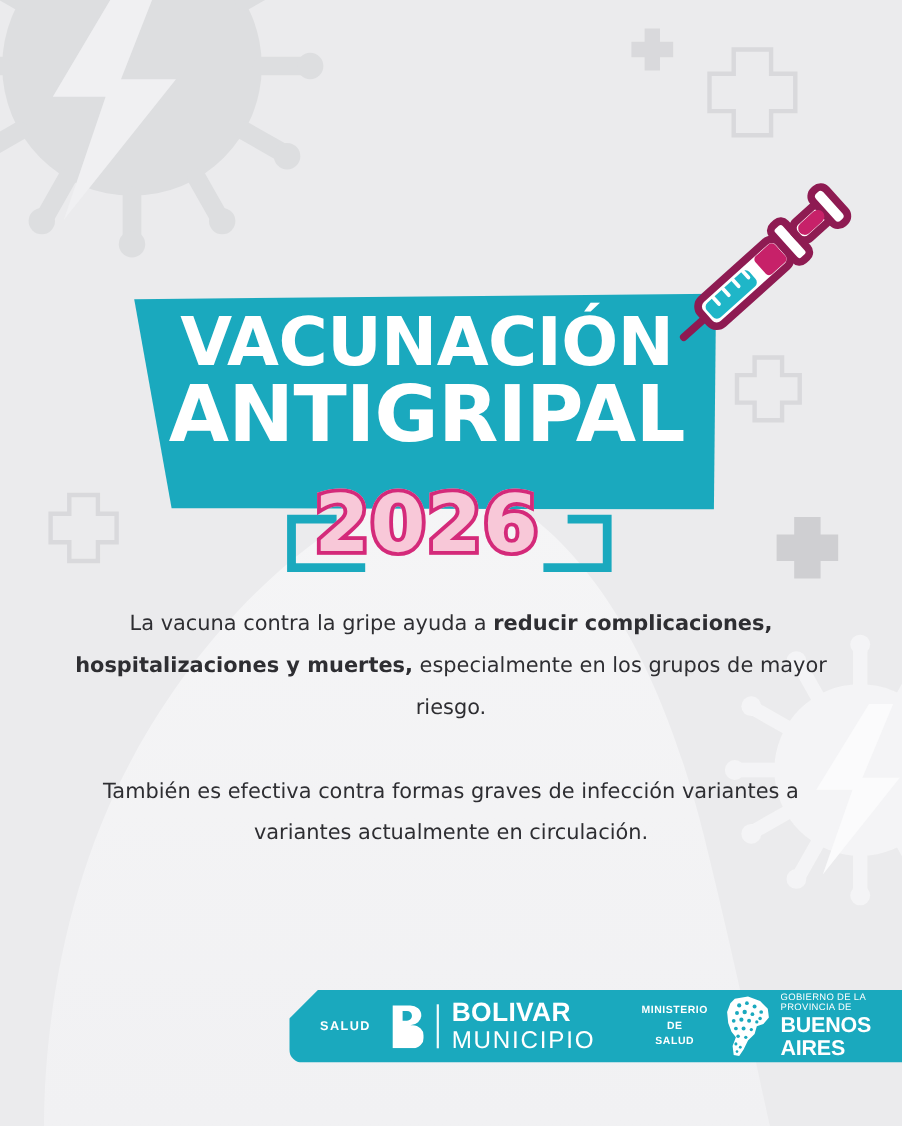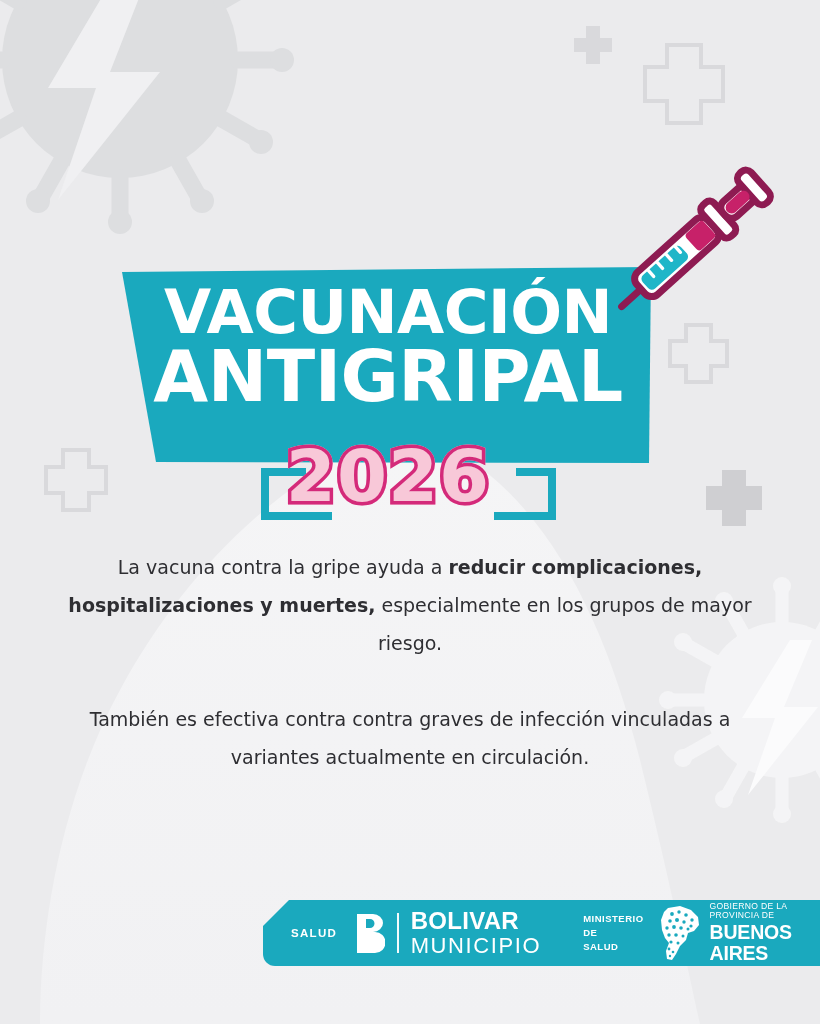--- a/index.html
+++ b/index.html
@@ -107,21 +107,21 @@
   .bolivar-words{margin-left:12px;line-height:1;}
   .bolivar-words .b1{
     color:#fff;font-weight:bold;font-size:24px;letter-spacing:.3px;
     font-family:"Liberation Sans", sans-serif;display:block;
   }
   .bolivar-words .b2{
     color:#fff;font-weight:normal;font-size:22px;letter-spacing:1.6px;
     font-family:"Liberation Sans", sans-serif;display:block;margin-top:2px;
   }
   .min-block{
-    margin-left:42px;line-height:1.45;
+    margin-left:42px;text-align:center;line-height:1.45;
   }
   .min-block span{
     display:block;color:#fff;font-weight:bold;font-size:9.5px;letter-spacing:.5px;
     font-family:"Liberation Sans", sans-serif;
   }
   .prov-map{margin-left:14px;width:44px;height:56px;}
   .gob-block{margin-left:8px;line-height:1.1;}
   .gob-block .g1{
     display:block;color:#fff;font-weight:normal;font-size:8.6px;letter-spacing:.3px;
     font-family:"Liberation Sans", sans-serif;
@@ -276,21 +276,21 @@
   <div class="title-block">
     <div class="title-line l1">VACUNACIÓN</div>
     <div class="title-line l2">ANTIGRIPAL</div>
   </div>
 
   <div class="year">2026</div>
 
   <div class="body-copy">
     <p><span>La vacuna contra la gripe ayuda a </span><b>reducir complicaciones, hospitalizaciones y muertes,</b><span> especialmente en los grupos de mayor riesgo.</span></p>
     <div class="gap"></div>
-    <p>También es efectiva contra contra graves de infección vinculadas a variantes actualmente en circulación.</p>
+    <p>También es efectiva contra formas graves de infección variantes a variantes actualmente en circulación.</p>
   </div>
 
   <div class="footer">
     <svg class="footer-svg" viewBox="0 0 557 66" xmlns="http://www.w3.org/2000/svg">
       <path d="M 26 0 L 557 0 L 557 66 L 12 66 A 12 12 0 0 1 0 54 L 0 26 Z" fill="#1aa9be"></path>
     </svg>
 
     <div class="footer-inner">
       <span class="salud-word">SALUD</span>
 

